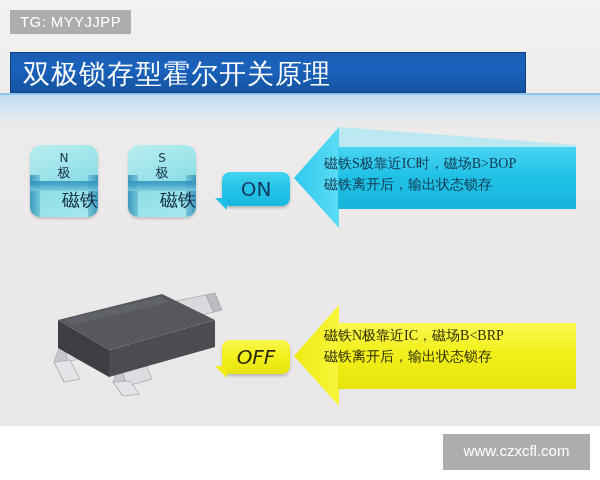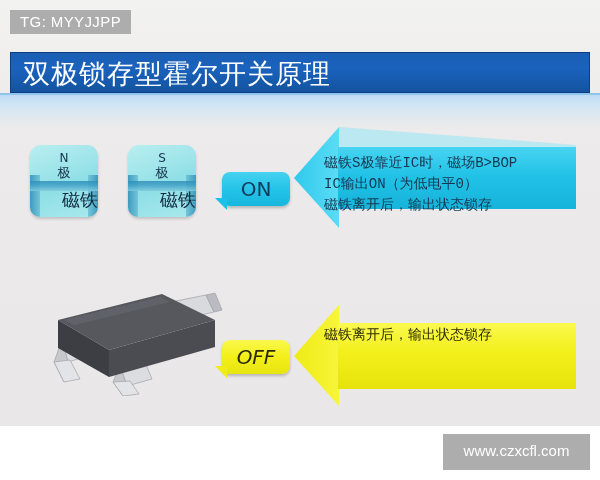--- a/index.html
+++ b/index.html
@@ -45,21 +45,21 @@
     line-height: 17px;
     z-index: 40;
     white-space: nowrap;
   }
 
   
   .titlebar {
     position: absolute;
     left: 10px;
     top: 52px;
-    width: 580px;
+    width: 516px;
     height: 41px;
     background: linear-gradient(#1b5fb4 0%, #1a62bd 40%, #14539f 100%);
     border: 1px solid #0d3f80;
     box-sizing: border-box;
     z-index: 30;
   }
   .titlebar .title-text {
     position: absolute;
     left: 12px;
     top: 2px;
@@ -216,21 +216,21 @@
   .callout {
     position: absolute;
     z-index: 15;
   }
   .callout .arrowshape {
     position: absolute;
     left: 0; top: 0;
   }
   .callout .lines {
     position: absolute;
-    font-family: Liberation Mono, monospace;
+    font-family: Liberation Serif, serif;
     white-space: nowrap;
   }
   .callout .lines .ln {
     display: block;
   }
 
   .callout-on {
     left: 294px;
     top: 127px;
     width: 282px;
@@ -349,21 +349,20 @@
             <stop offset="0%" stop-color="#2fc9ec"></stop>
             <stop offset="100%" stop-color="#5bdcf5"></stop>
           </linearGradient>
         </defs>
         <polygon points="45,0 45,101 0,51" fill="url(#gOnHead)"></polygon>
         <rect x="44" y="20" width="238" height="62" fill="url(#gOnBody)"></rect>
         <polygon points="45,0 45,20 282,20 282,18" fill="#8ae6f8" opacity="0.5"></polygon>
       </svg>
       <div class="lines">
         <span class="ln">磁铁S极靠近IC时，磁场B&gt;BOP</span>
-        <span class="ln">IC输出ON（为低电平0）</span>
         <span class="ln">磁铁离开后，输出状态锁存</span>
       </div>
     </div>
 
     <div class="callout callout-off">
       <svg class="arrowshape" width="282" height="101" viewBox="0 0 282 101">
         <defs>
           <linearGradient id="gOffBody" x1="0" y1="0" x2="0" y2="1">
             <stop offset="0%" stop-color="#fbf94f"></stop>
             <stop offset="45%" stop-color="#f2ef1a"></stop>
@@ -371,20 +370,21 @@
           </linearGradient>
           <linearGradient id="gOffHead" x1="0" y1="0" x2="1" y2="0">
             <stop offset="0%" stop-color="#eeeb14"></stop>
             <stop offset="100%" stop-color="#f7f53a"></stop>
           </linearGradient>
         </defs>
         <polygon points="45,0 45,101 0,51" fill="url(#gOffHead)"></polygon>
         <rect x="44" y="18" width="238" height="66" fill="url(#gOffBody)"></rect>
       </svg>
       <div class="lines">
+        <span class="ln">磁铁N极靠近IC，磁场B&lt;BRP</span>
         <span class="ln">磁铁离开后，输出状态锁存</span>
       </div>
     </div>
 
     <div class="bubble bubble-on">
       <span class="txt">ON</span>
       <span class="tail"></span>
     </div>
 
     <div class="bubble bubble-off">

